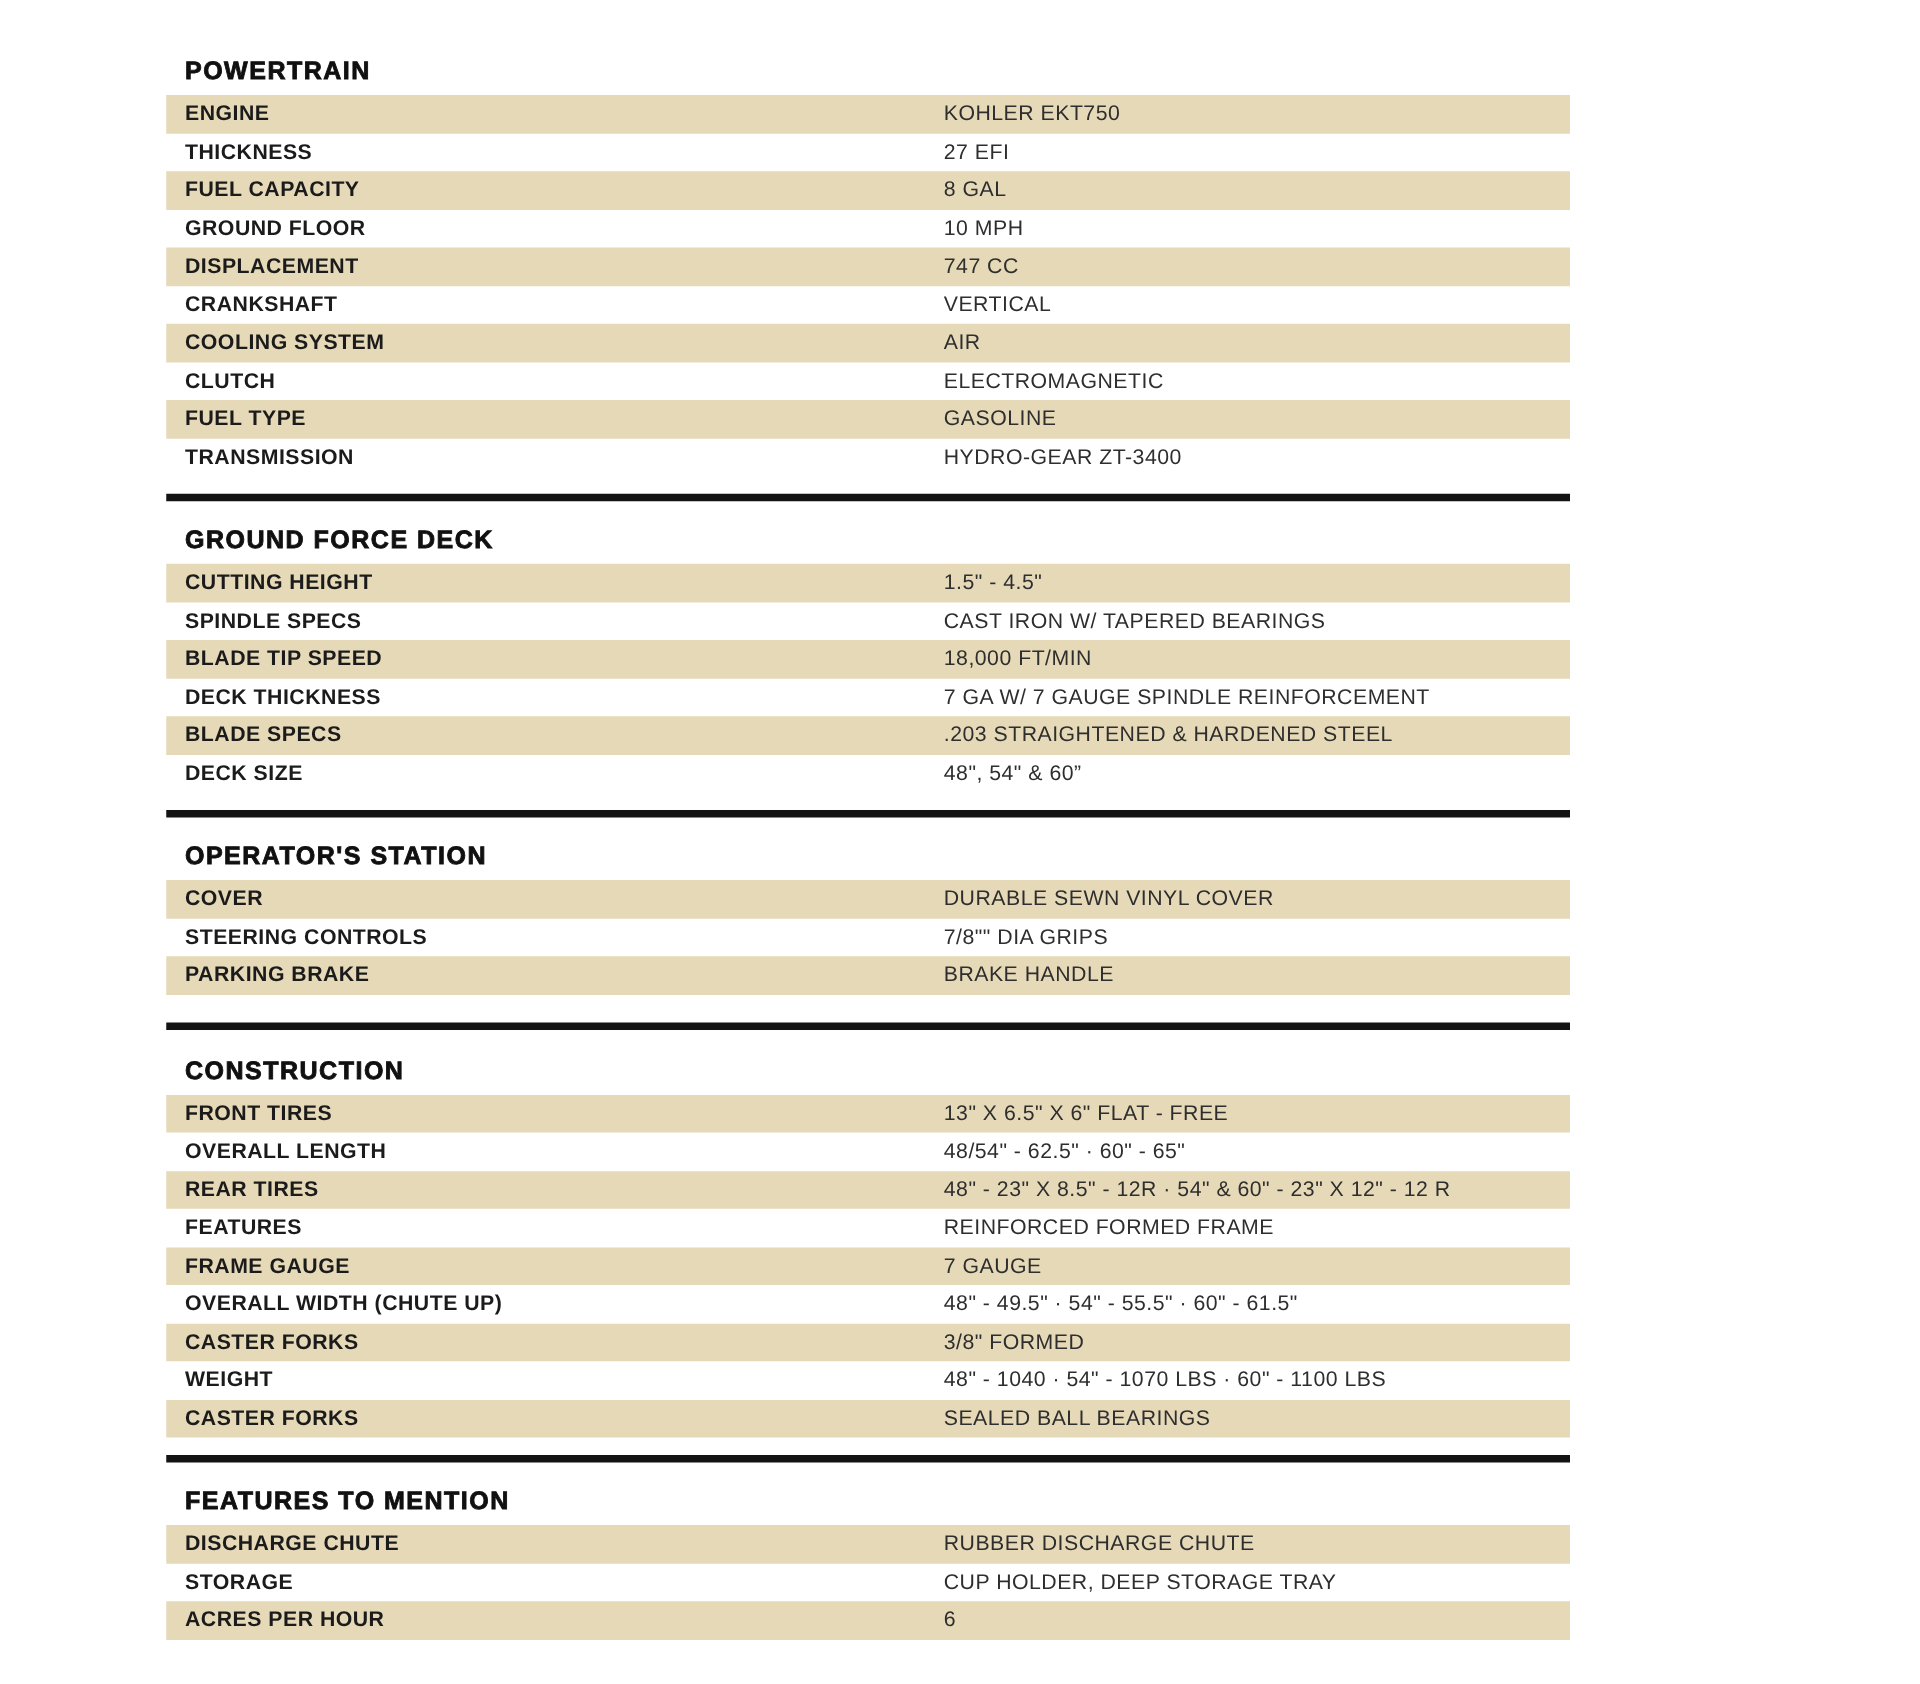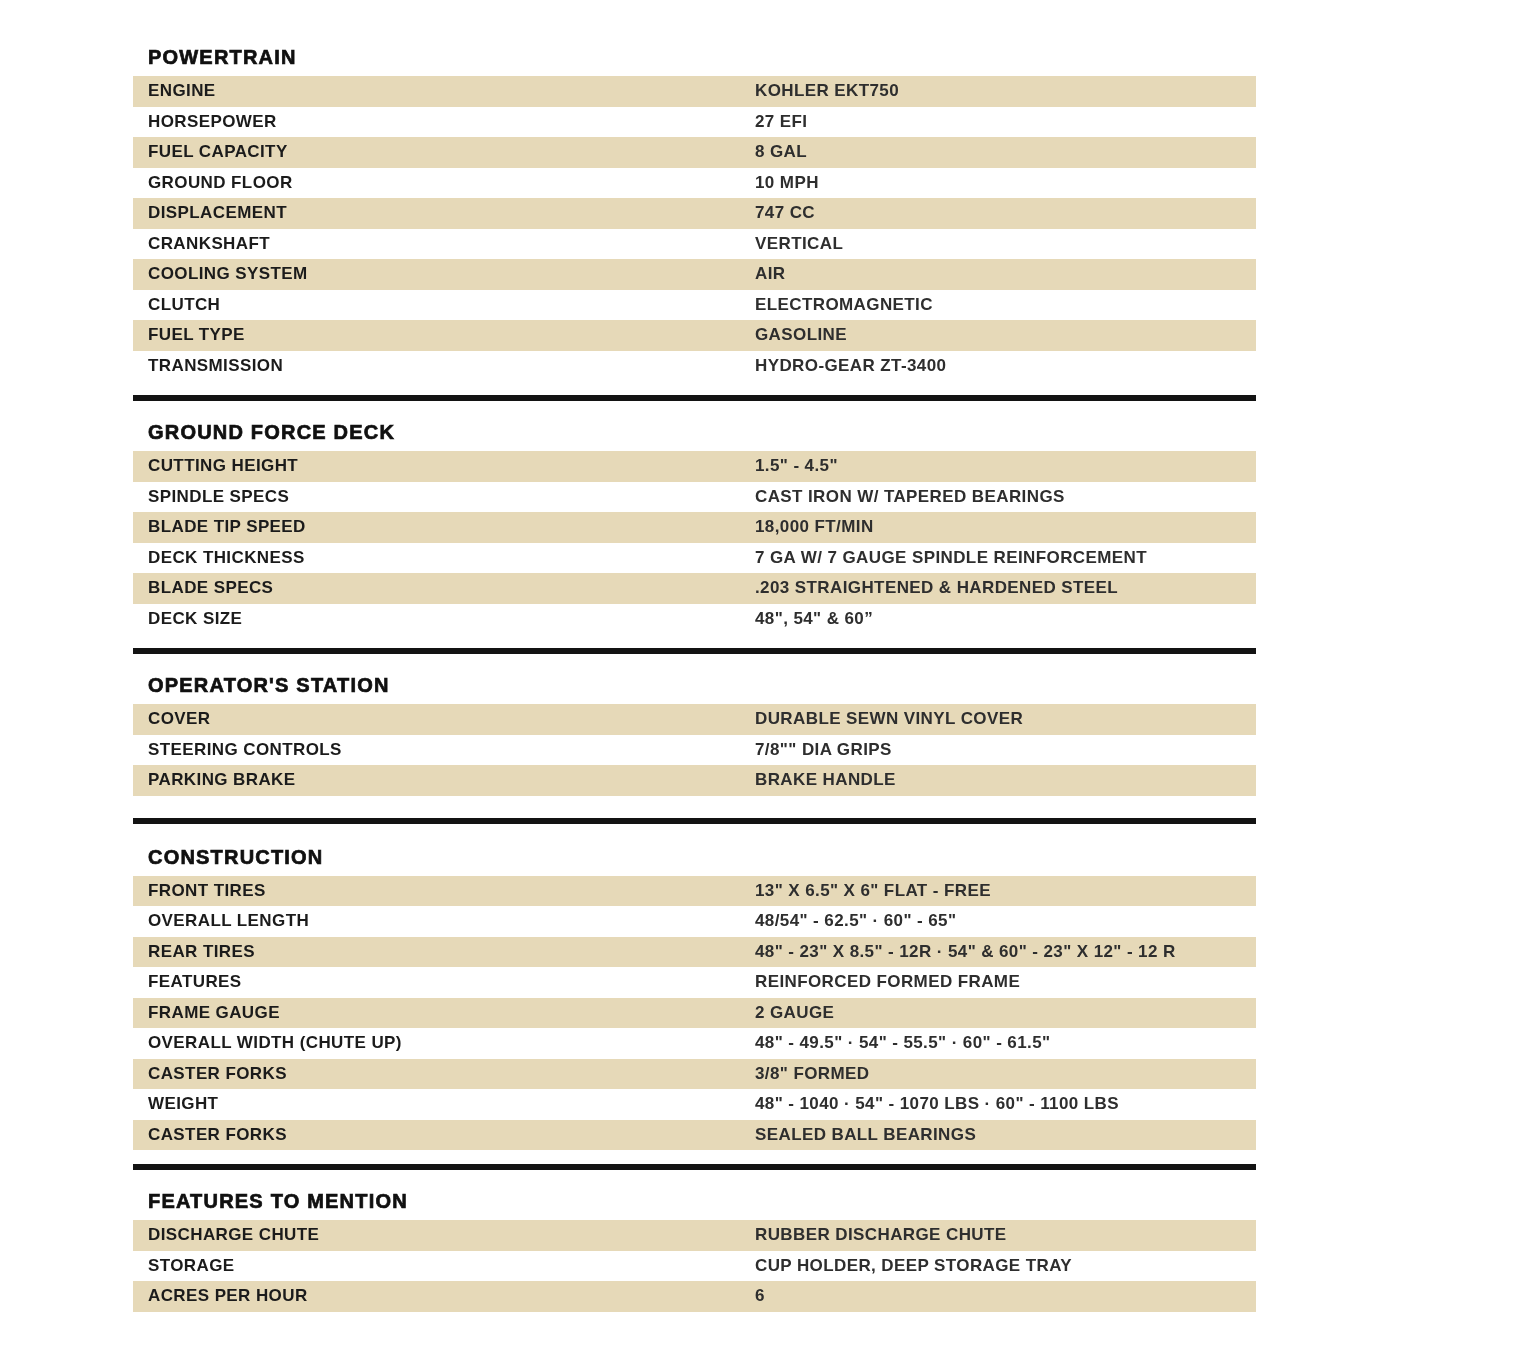--- a/index.html
+++ b/index.html
@@ -49,21 +49,21 @@
     padding-left: 15px;
     font-size: 17px;
     font-weight: bold;
     letter-spacing: 0.4px;
     color: var(--label-color);
     white-space: nowrap;
   }
   .value {
     flex: 1;
     font-size: 17px;
-    font-weight: bold;
+    font-weight: normal;
     letter-spacing: 0.4px;
     color: var(--value-color);
     white-space: nowrap;
   }
   .divider {
     height: 6px;
     background: var(--divider);
     margin-top: 14px;
     margin-bottom: 20px;
   }
@@ -81,21 +81,21 @@
   <div class="spec-tables" id="sections-root">
   <section class="section">
     <h2 class="section-title">POWERTRAIN</h2>
     <div class="rows">
   <div class="row">
     <div class="label">ENGINE</div>
     <div class="value">KOHLER EKT750</div>
   </div>
 
   <div class="row">
-    <div class="label">HORSEPOWER</div>
+    <div class="label">THICKNESS</div>
     <div class="value">27 EFI</div>
   </div>
 
   <div class="row">
     <div class="label">FUEL CAPACITY</div>
     <div class="value">8 GAL</div>
   </div>
 
   <div class="row">
     <div class="label">GROUND FLOOR</div>
@@ -210,21 +210,21 @@
     <div class="value">48" - 23" X 8.5" - 12R · 54" &amp; 60" - 23" X 12" - 12 R</div>
   </div>
 
   <div class="row">
     <div class="label">FEATURES</div>
     <div class="value">REINFORCED FORMED FRAME</div>
   </div>
 
   <div class="row">
     <div class="label">FRAME GAUGE</div>
-    <div class="value">2 GAUGE</div>
+    <div class="value">7 GAUGE</div>
   </div>
 
   <div class="row">
     <div class="label">OVERALL WIDTH (CHUTE UP)</div>
     <div class="value">48" - 49.5" · 54" - 55.5" · 60" - 61.5"</div>
   </div>
 
   <div class="row">
     <div class="label">CASTER FORKS</div>
     <div class="value">3/8" FORMED</div>

